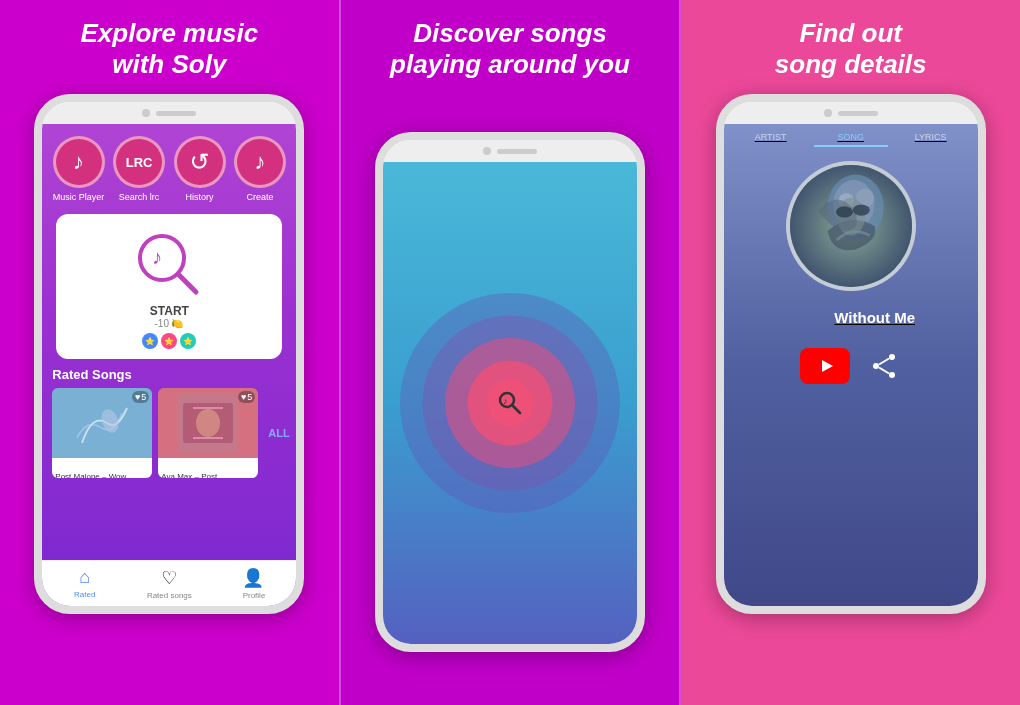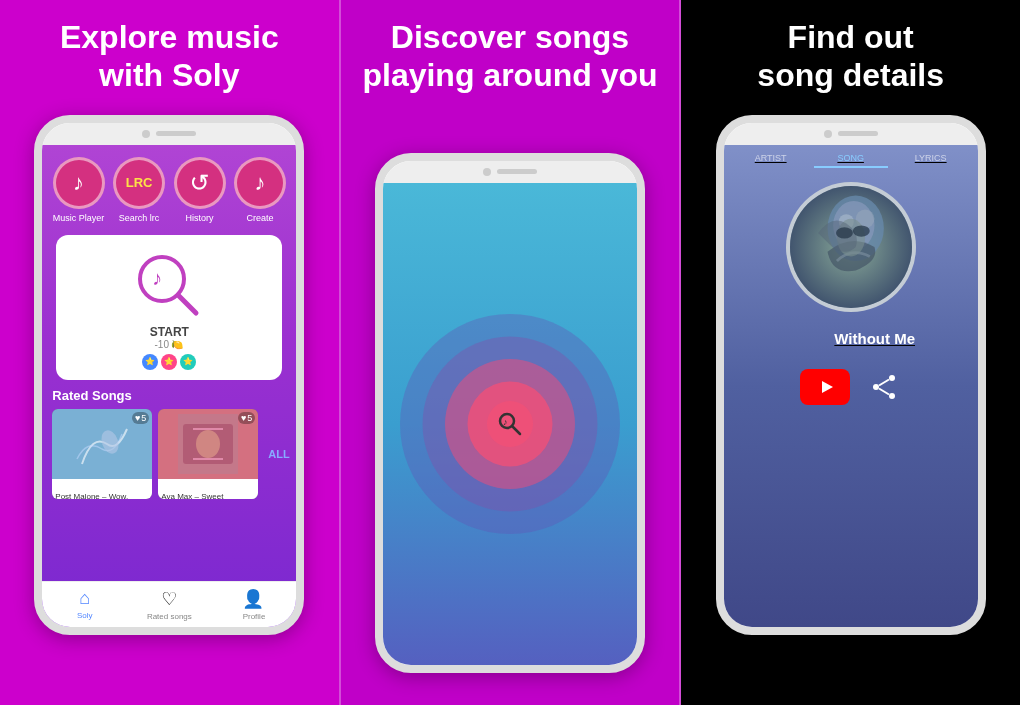--- a/index.html
+++ b/index.html
@@ -15,31 +15,32 @@
       flex: 1;
       display: flex;
       flex-direction: column;
       align-items: center;
       padding-top: 18px;
       position: relative;
     }
 
     .section-1 { background: #cc00cc; }
     .section-2 { background: #c000c8; border-left: 2px solid rgba(255,255,255,0.3); border-right: 2px solid rgba(255,255,255,0.3); gap: 38px; }
-    .section-3 { background: #000000; }
+    .section-3 { background: #ec4899; }
 
     .section-title {
       color: white;
-      font-size: 32px;
+      font-size: 26px;
       font-weight: 900;
       text-align: center;
       line-height: 1.2;
-      margin-bottom: 20px;
+      margin-bottom: 14px;
       padding: 0 10px;
       text-shadow: none;
+      font-style: italic;
     }
 
     
     .phone {
       width: 270px;
       min-height: 520px;
       background: white;
       border-radius: 36px;
       border: 8px solid #ddd;
       overflow: hidden;
@@ -112,21 +113,21 @@
       align-items: center;
       justify-content: center;
       font-size: 22px;
       color: white;
       border: 3px solid rgba(255,255,255,0.5);
     }
 
     .app-icon-circle.lrc {
       font-size: 13px;
       font-weight: bold;
-      color: #fde047;
+      color: #ffffff;
     }
 
     .app-icon-label {
       font-size: 9px;
       color: white;
       text-align: center;
     }
 
     .search-panel {
       background: white;
@@ -508,31 +509,31 @@
               <div class="song-card-placeholder pink">
                 <svg width="60" height="60" viewBox="0 0 60 60">
                   <rect width="60" height="60" fill="#c4788a"></rect>
                   <rect x="5" y="10" width="50" height="40" rx="3" fill="#993355" opacity="0.4"></rect>
                   <ellipse cx="30" cy="30" rx="12" ry="14" fill="#dd9988" opacity="0.7"></ellipse>
                   <line x1="15" y1="15" x2="45" y2="15" stroke="#ffaacc" stroke-width="2" opacity="0.6"></line>
                   <line x1="15" y1="45" x2="45" y2="45" stroke="#ffaacc" stroke-width="2" opacity="0.6"></line>
                 </svg>
               </div>
               <div class="song-heart">♥ <span>5</span></div>
-              <div class="song-card-label">Ava Max – Sweet</div>
+              <div class="song-card-label">Ava Max – Post</div>
             </div>
             <div class="all-link">ALL</div>
           </div>
         </div>
 
         <div style="flex:1;"></div>
         <div class="bottom-nav">
           <div class="nav-item">
             <span class="nav-icon active">⌂</span>
-            <span class="nav-label active">Soly</span>
+            <span class="nav-label active">Rated</span>
           </div>
           <div class="nav-item">
             <span class="nav-icon">♡</span>
             <span class="nav-label">Rated songs</span>
           </div>
           <div class="nav-item">
             <span class="nav-icon">👤</span>
             <span class="nav-label">Profile</span>
           </div>
         </div>

